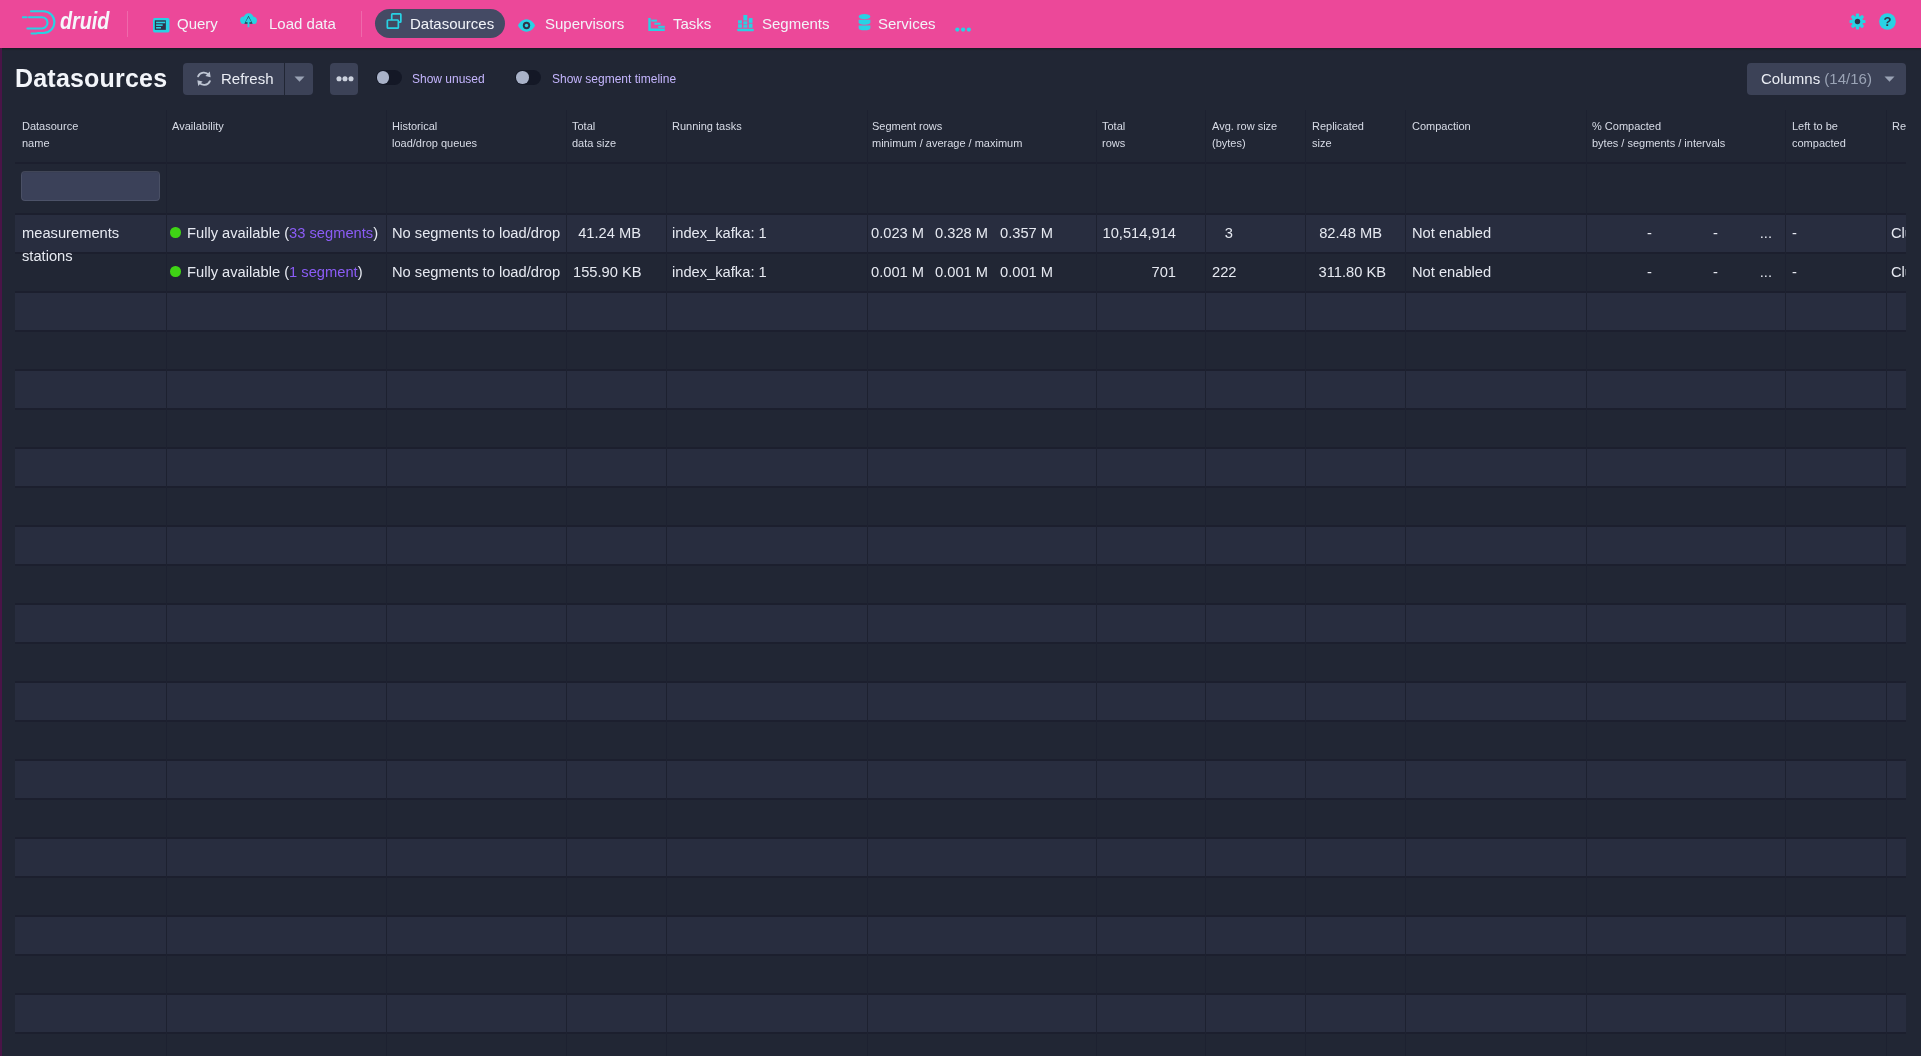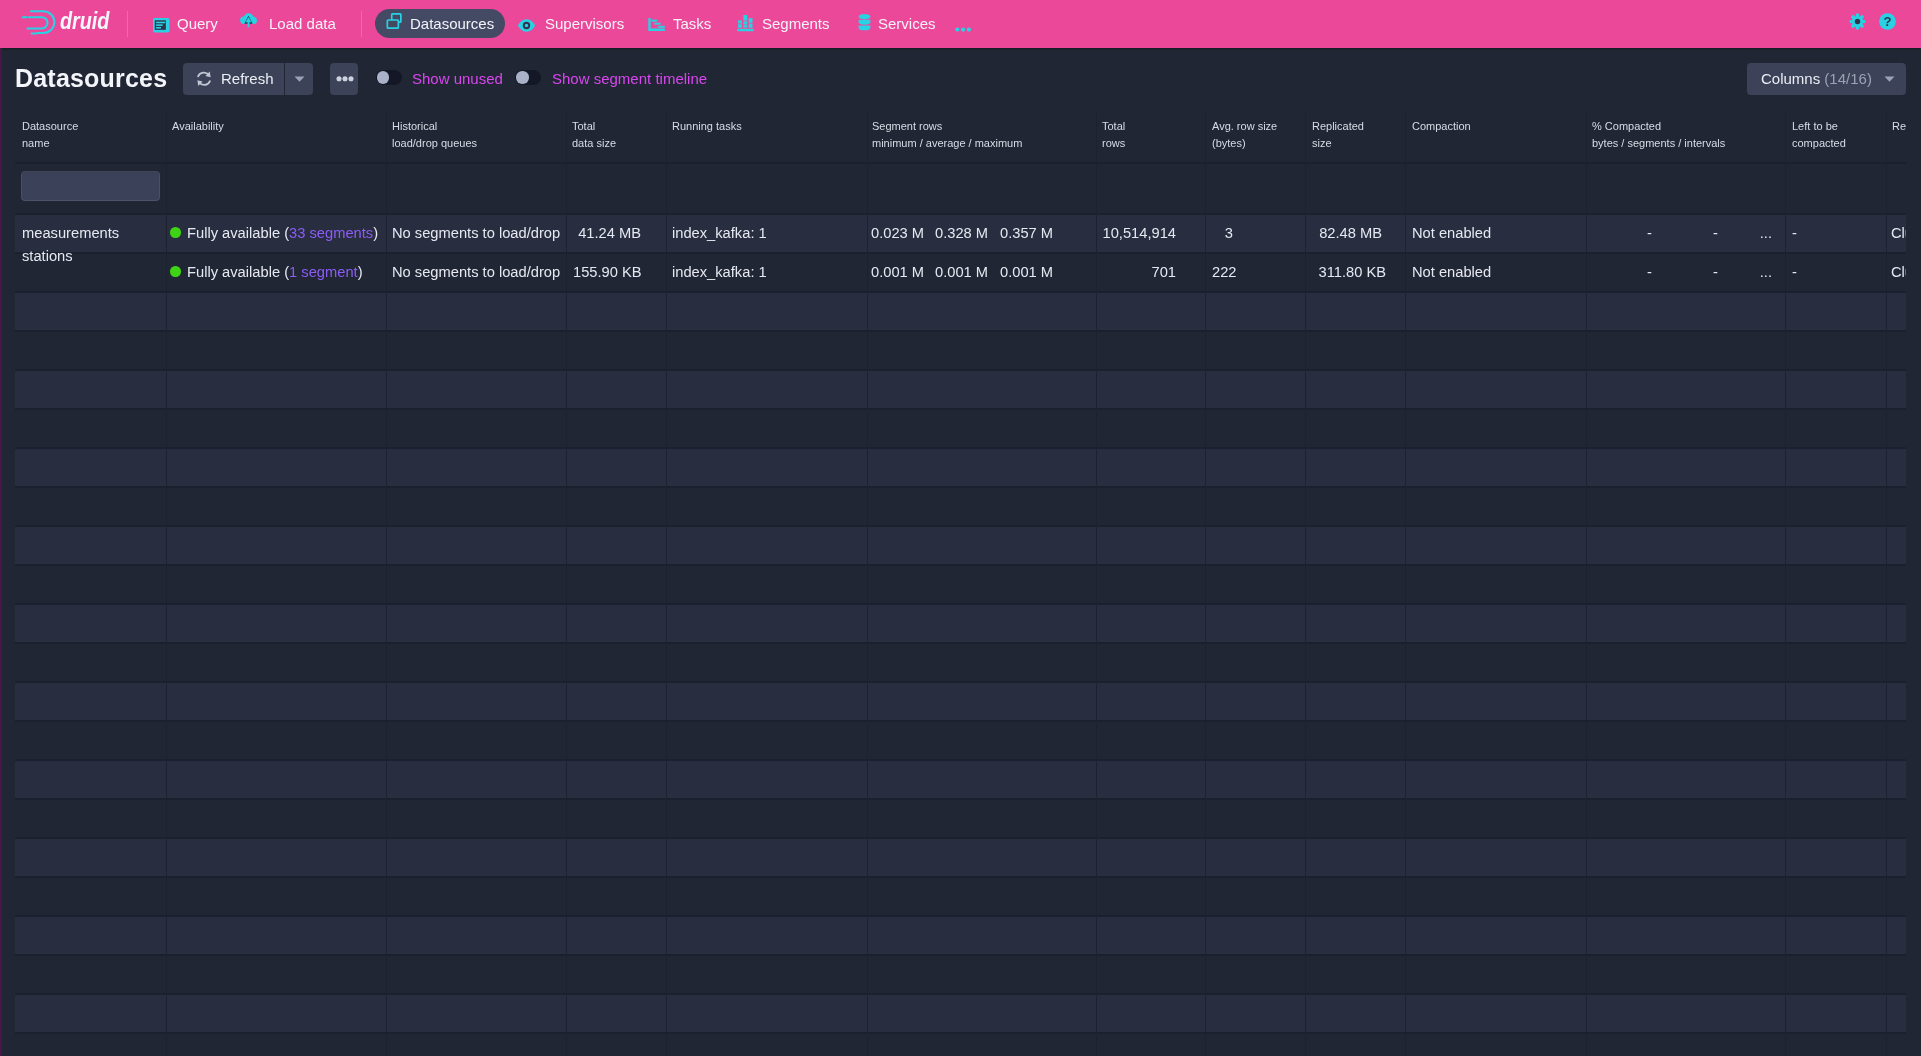--- a/index.html
+++ b/index.html
@@ -8,21 +8,21 @@
 .navlbl { position:absolute; top:0; height:48px; line-height:48px; font-size:15px; color:#f2f4f9; }
 .navdiv { position:absolute; top:11px; height:26px; width:1px; background:rgba(255,255,255,0.18); }
 #pill { position:absolute; left:375px; top:9px; width:130px; height:29px; background:#444a64; border-radius:14.5px; }
 .icon { position:absolute; top:15px; width:17px; height:17px; }
 
 #h1 { position:absolute; left:15px; top:64px; font-size:25px; font-weight:bold; color:#f3f5fa; letter-spacing:0.2px; }
 .btn { position:absolute; top:63px; height:32px; background:#3c4257; border-radius:4px; }
 .btnlbl { font-size:15px; color:#ebeef5; }
 .switch-track { position:absolute; top:70px; width:26px; height:14.5px; border-radius:8px; background:#141826; }
 .switch-knob { position:absolute; top:1px; left:1px; width:12.5px; height:12.5px; border-radius:50%; background:#a9b2c8; }
-.swlbl { position:absolute; top:63px; height:32px; line-height:32px; font-size:15px; color:#d946ef; }
+.swlbl { position:absolute; top:63px; height:32px; line-height:32px; font-size:12px; color:#c4b5fd; }
 
 #tbl { position:absolute; left:15px; top:110px; width:1891px; height:946px; overflow:hidden; }
 .vline { position:absolute; top:0; width:1px; height:946px; background:#1d2130; }
 .hline { position:absolute; left:0; width:1891px; height:1.5px; background:#1c1f2e; }
 .rowlight { position:absolute; left:0; width:1891px; height:38.5px; background:#282d3f; }
 .hdr { position:absolute; top:7.5px; font-size:11px; line-height:17.4px; color:#d8dce7; white-space:pre; }
 .cell { position:absolute; font-size:14.7px; color:#e6e9f1; white-space:pre; }
 .num { text-align:right; }
 a.lnk { color:#8b5cf6; text-decoration:none; }
 .dot { position:absolute; width:10.5px; height:10.5px; border-radius:50%; background:#3fd315; }

